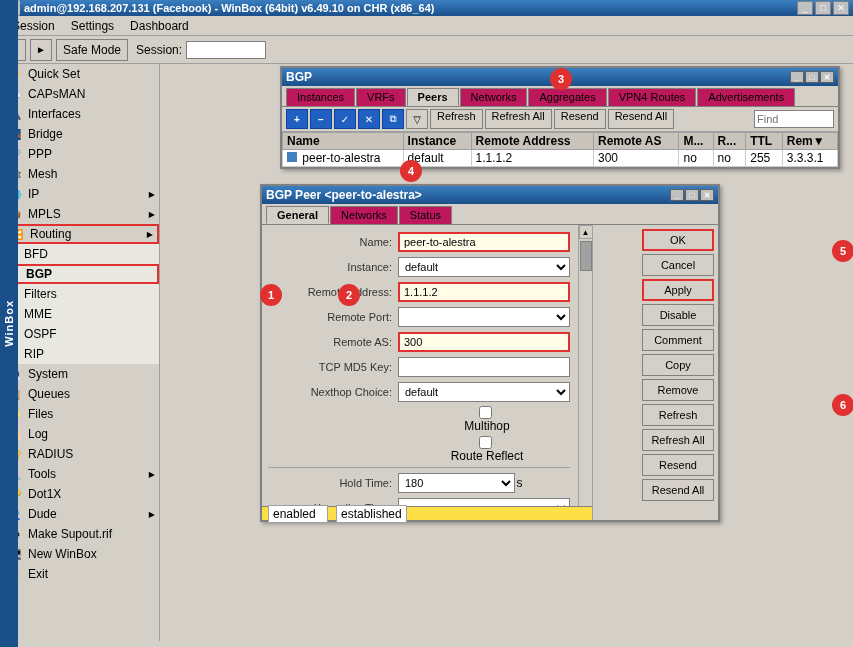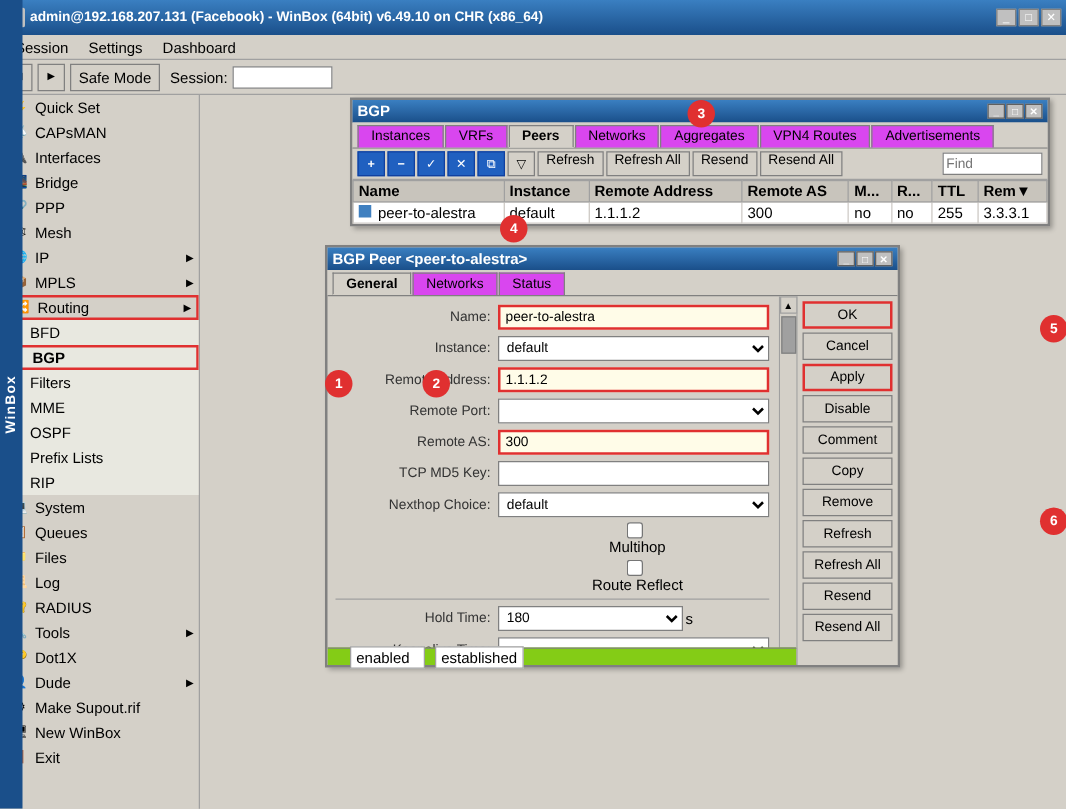--- a/index.html
+++ b/index.html
@@ -1,19 +1,19 @@
 <!DOCTYPE html>
 <html><head>
   <meta charset="utf-8">
   <style>
     * { box-sizing: border-box; margin: 0; padding: 0; font-family: 'Segoe UI', Tahoma, Arial, sans-serif; font-size: 12px; }
     body { background: #d4d0c8; width: 853px; height: 647px; overflow: hidden; position: relative; }
 
     
-    .title-bar { background: linear-gradient(to bottom, #3a7fc1, #1a4f8a); color: white; height: 28px; display: flex; align-items: center; padding: 0 4px; user-select: none; }
+    .title-bar { background: linear-gradient(to bottom, #3a7fc1, #1a4f8a); color: white; height: 16px; display: flex; align-items: center; padding: 0 4px; user-select: none; }
     .title-bar-icon { width: 16px; height: 16px; margin-right: 4px; }
     .title-bar-text { flex: 1; font-size: 11px; font-weight: bold; }
     .title-bar-buttons { display: flex; gap: 2px; }
     .title-btn { width: 16px; height: 14px; background: #c0c0c0; border: 1px solid #808080; font-size: 9px; display: flex; align-items: center; justify-content: center; cursor: pointer; }
 
     
     .menu-bar { background: #d4d0c8; height: 20px; display: flex; align-items: center; padding: 0 4px; border-bottom: 1px solid #a0a0a0; }
     .menu-item { padding: 2px 8px; cursor: pointer; font-size: 12px; }
 
     
@@ -40,21 +40,21 @@
     .window { position: absolute; background: #d4d0c8; border: 2px solid #808080; box-shadow: 2px 2px 4px rgba(0,0,0,0.3); }
     .window-title-bar { background: linear-gradient(to bottom, #3a7fc1, #1a4f8a); color: white; height: 18px; display: flex; align-items: center; padding: 0 4px; font-size: 11px; font-weight: bold; }
     .window-title-text { flex: 1; }
     .window-btn { width: 14px; height: 12px; background: #c0c0c0; border: 1px solid #606060; font-size: 8px; display: flex; align-items: center; justify-content: center; cursor: pointer; margin-left: 1px; }
 
     
     .bgp-window { top: 2px; left: 120px; width: 560px; }
 
     
     .tab-bar { display: flex; background: #d4d0c8; border-bottom: 1px solid #808080; padding-top: 2px; padding-left: 4px; gap: 1px; }
-    .tab { padding: 2px 10px; background: #d946ef; border: 1px solid #808080; border-bottom: none; cursor: pointer; font-size: 11px; }
+    .tab { padding: 2px 10px; background: #be185d; border: 1px solid #808080; border-bottom: none; cursor: pointer; font-size: 11px; }
     .tab.active { background: #d4d0c8; border-bottom: 1px solid #d4d0c8; font-weight: bold; }
 
     
     .window-toolbar { display: flex; align-items: center; padding: 2px 4px; gap: 2px; background: #d4d0c8; border-bottom: 1px solid #a0a0a0; }
     .icon-btn { width: 22px; height: 20px; background: #d4d0c8; border: 1px solid #808080; display: flex; align-items: center; justify-content: center; cursor: pointer; font-size: 10px; }
     .win-text-btn { height: 20px; padding: 0 6px; background: #d4d0c8; border: 1px solid #808080; cursor: pointer; font-size: 11px; }
     .find-input { height: 18px; width: 80px; border: 1px solid #808080; padding: 0 2px; font-size: 11px; }
 
     
     .data-table { width: 100%; border-collapse: collapse; font-size: 11px; }
@@ -67,24 +67,24 @@
 
     
     .form-area { padding: 6px; }
     .form-row { display: flex; align-items: center; margin-bottom: 3px; min-height: 22px; }
     .form-label { width: 130px; text-align: right; padding-right: 6px; font-size: 11px; color: #333; flex-shrink: 0; }
     .form-input { flex: 1; height: 20px; border: 1px solid #808080; padding: 0 4px; font-size: 11px; background: white; }
     .form-input.highlighted { border: 2px solid #e03030; background: #fffce8; }
     .form-select { flex: 1; height: 20px; border: 1px solid #808080; padding: 0 2px; font-size: 11px; background: white; }
     .form-checkbox { margin-right: 4px; }
     .form-check-row { display: flex; align-items: center; margin-bottom: 3px; padding-left: 136px; flex-direction: column; }
-    .right-btn { width: 72px; height: 22px; background: #d4d0c8; border: 1px solid #808080; cursor: pointer; font-size: 11px; text-align: center; display: flex; align-items: center; justify-content: center; }
-
-    
-    .status-bar { background: #84cc16; border-top: 1px solid #808080; height: 14px; display: flex; align-items: center; padding: 0 18px; gap: 8px; font-size: 11px; position: absolute; bottom: 0; left: 0; right: 0; }
+    .right-btn { width: 72px; height: 22px; background: #d4d0c8; border: 1px solid #808080; cursor: pointer; font-size: 11px; text-align: center; display: flex; align-items: center; justify-content: center; margin-left: 45px; }
+
+    
+    .status-bar { background: #fde047; border-top: 1px solid #808080; height: 14px; display: flex; align-items: center; padding: 0 6px; gap: 8px; font-size: 11px; position: absolute; bottom: 0; left: 0; right: 0; }
     .status-item { padding: 1px 4px; background: white; border: 1px solid #a0a0a0; min-width: 60px; }
 
     
     .num-circle { position: absolute; width: 22px; height: 22px; border-radius: 50%; background: #e03030; color: white; font-size: 11px; font-weight: bold; display: flex; align-items: center; justify-content: center; z-index: 100; }
 
     
     .icon-quick-set::before { content: '⚡'; font-size: 11px; }
     .icon-caps::before { content: '📡'; font-size: 10px; }
     .icon-iface::before { content: '🔌'; font-size: 10px; }
     .icon-wireless::before { content: '📶'; font-size: 10px; }
@@ -201,21 +201,20 @@
       <span class="sidebar-icon icon-routing"></span>
       <span class="sidebar-label">Routing</span>
       <span class="sidebar-arrow">▶</span>
     </div>
     <div class="submenu">
       <div class="submenu-item">BFD</div>
       <div class="submenu-item" style="border:2px solid #e03030; font-weight:bold;">BGP</div>
       <div class="submenu-item">Filters</div>
       <div class="submenu-item">MME</div>
       <div class="submenu-item">OSPF</div>
-      <div class="submenu-item">Prefix Lists</div>
       <div class="submenu-item">RIP</div>
     </div>
     <div class="sidebar-item">
       <span class="sidebar-icon icon-system"></span>
       <span class="sidebar-label">System</span>
     </div>
     <div class="sidebar-item">
       <span class="sidebar-icon icon-queues"></span>
       <span class="sidebar-label">Queues</span>
     </div>

